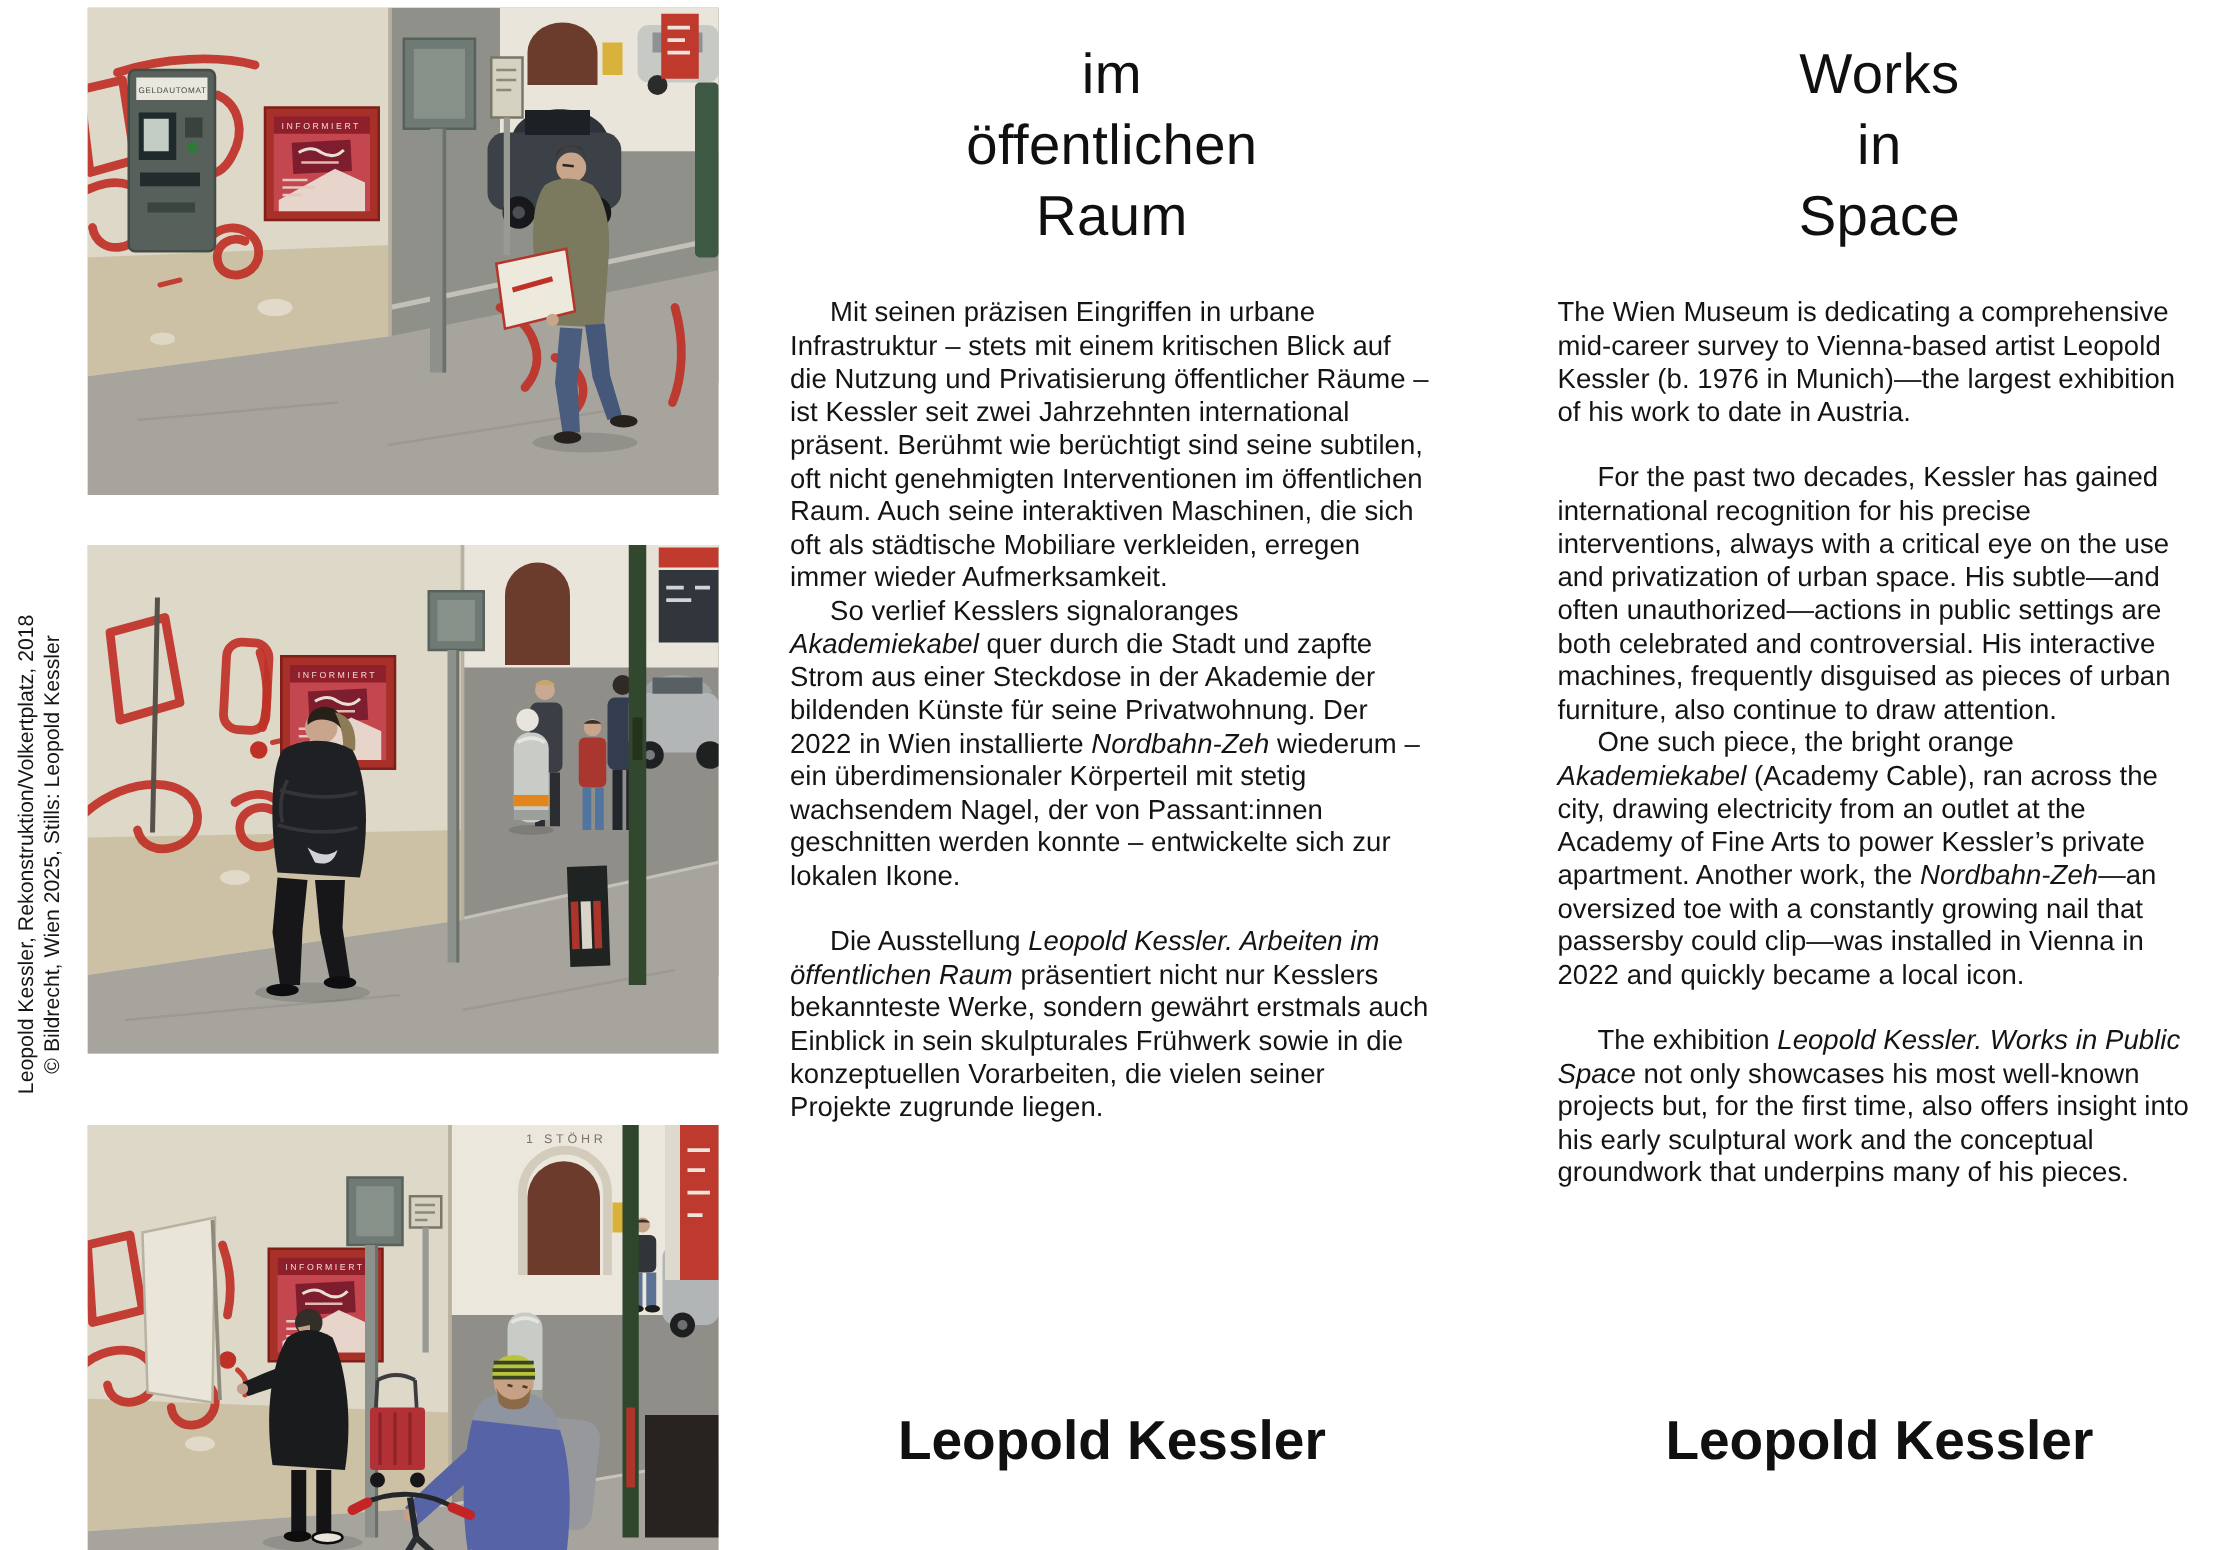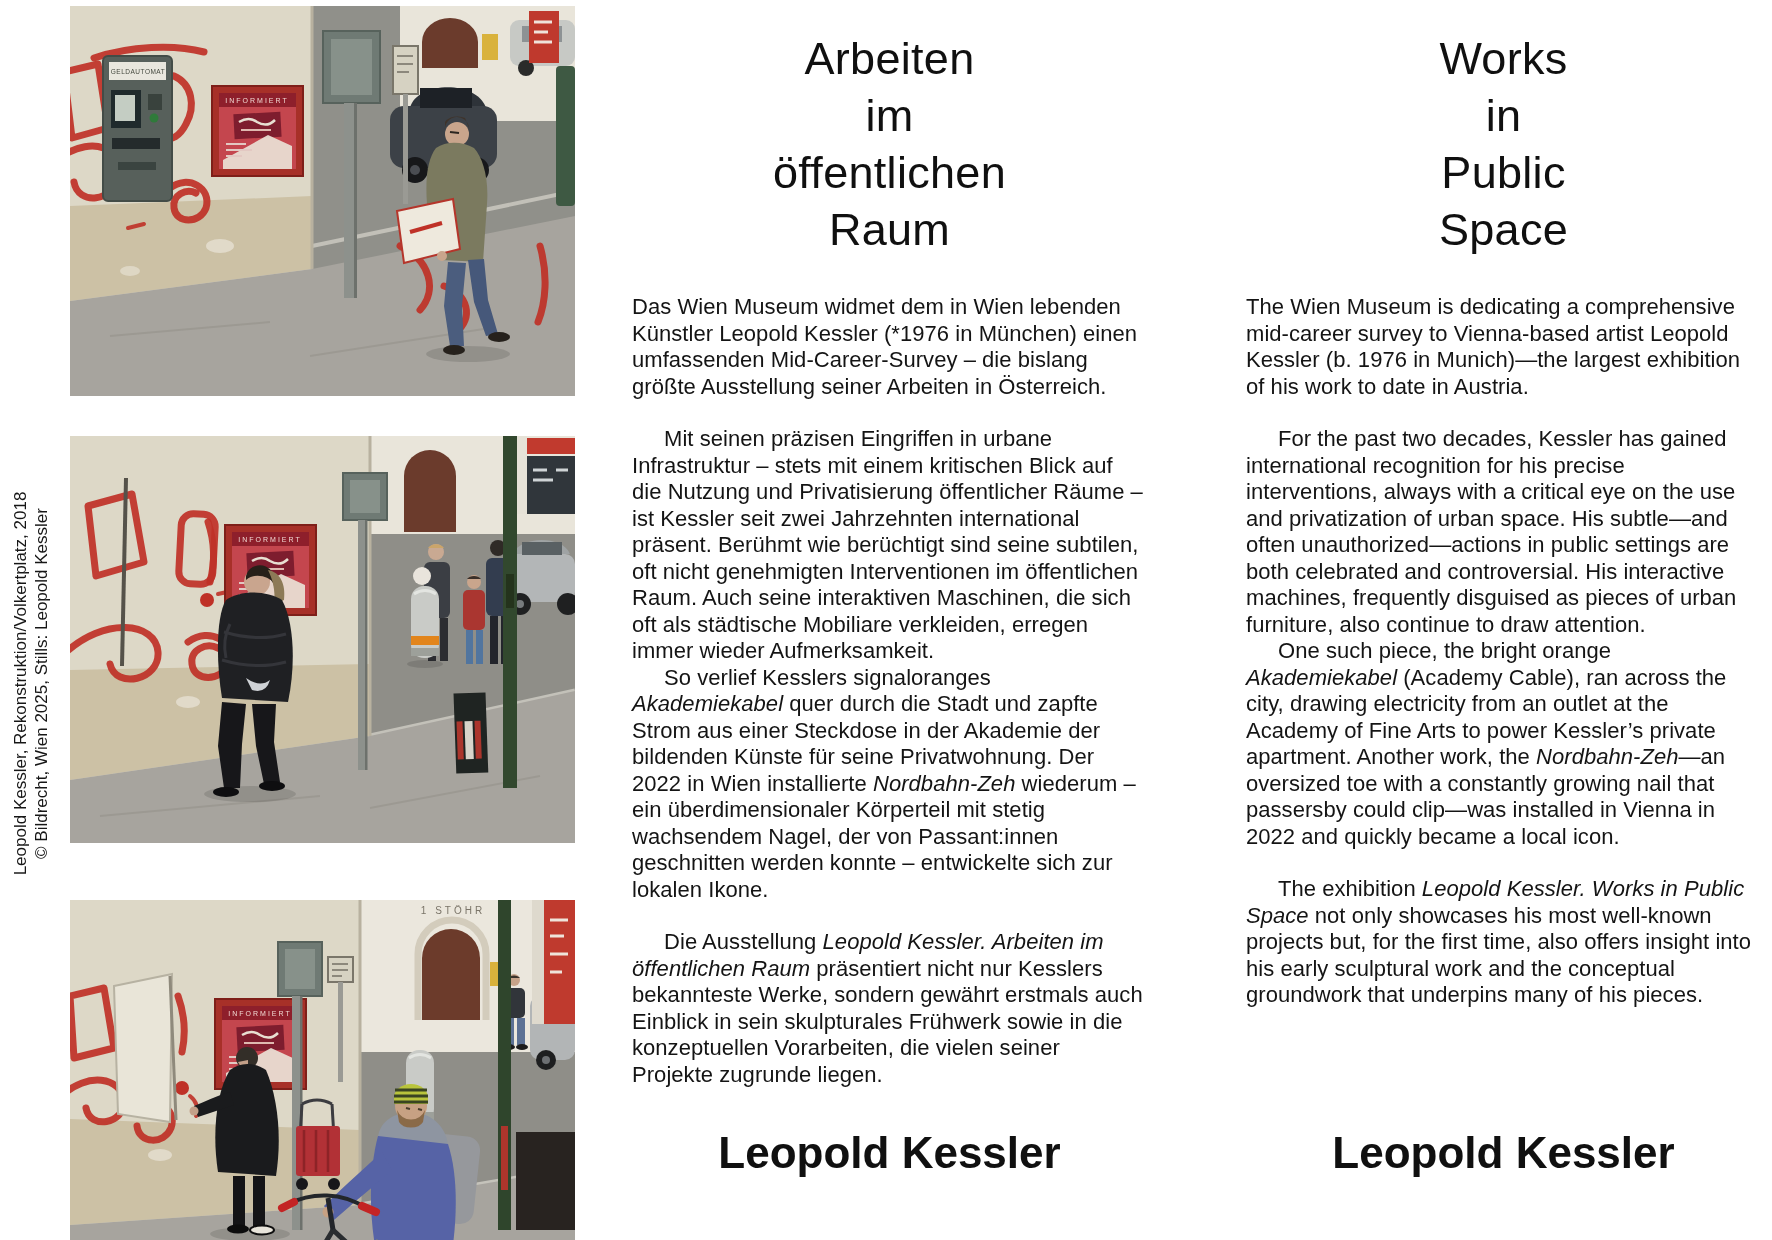--- a/index.html
+++ b/index.html
@@ -370,39 +370,36 @@
         <path d="M258 298 L263 330" stroke="#23262a" stroke-width="5"></path>
         <path d="M263 330 L238 372 M263 330 L302 366" stroke="#2a2d30" stroke-width="5"></path>
         <path d="M220 372 a34 34 0 0 1 16 -26" stroke="#2a2d30" stroke-width="4" fill="none"></path>
         <path d="M300 360 l8 -20" stroke="#aab832" stroke-width="3"></path>
       </g>
     </svg>
   </figure>
 
   <section class="col col-de">
     <h1 class="title">
-        <div>Arbeiten</div>
         <div>im</div>
         <div>öffentlichen</div>
         <div>Raum</div>
       </h1>
     <div class="body">
-        <p class=""><span>Das Wien Museum widmet dem in Wien lebenden Künstler Leopold Kessler (*1976 in München) einen umfassenden Mid-Career-Survey – die bislang größte Ausstellung seiner Arbeiten in Österreich.</span></p>
         <p class="indent gap"><span>Mit seinen präzisen Eingriffen in urbane Infrastruktur – stets mit einem kritischen Blick auf die Nutzung und Privatisierung öffentlicher Räume – ist Kessler seit zwei Jahrzehnten international präsent. Berühmt wie berüchtigt sind seine subtilen, oft nicht genehmigten Interventionen im öffentlichen Raum. Auch seine interaktiven Maschinen, die sich oft als städtische Mobiliare verkleiden, erregen immer wieder Aufmerksamkeit.</span></p>
         <p class="indent "><span>So verlief Kesslers signaloranges </span><em>Akademiekabel</em><span> quer durch die Stadt und zapfte Strom aus einer Steckdose in der Akademie der bildenden Künste für seine Privatwohnung. Der 2022 in Wien installierte </span><em>Nordbahn-Zeh</em><span> wiederum – ein überdimensionaler Körperteil mit stetig wachsendem Nagel, der von Passant:innen geschnitten werden konnte – entwickelte sich zur lokalen Ikone.</span></p>
         <p class="indent gap"><span>Die Ausstellung </span><em>Leopold Kessler. Arbeiten im öffentlichen Raum</em><span> präsentiert nicht nur Kesslers bekannteste Werke, sondern gewährt erstmals auch Einblick in sein skulpturales Frühwerk sowie in die konzeptuellen Vorarbeiten, die vielen seiner Projekte zugrunde liegen.</span></p>
       </div>
     <div class="artist">Leopold Kessler</div>
   </section>
 
   <section class="col col-en">
     <h1 class="title">
         <div>Works</div>
         <div>in</div>
-        <div>Public</div>
         <div>Space</div>
       </h1>
     <div class="body">
         <p class=""><span>The Wien Museum is dedicating a comprehensive mid-career survey to Vienna-based artist Leopold Kessler (b. 1976 in Munich)—the largest exhibition of his work to date in Austria.</span></p>
         <p class="indent gap"><span>For the past two decades, Kessler has gained international recognition for his precise interventions, always with a critical eye on the use and privatization of urban space. His subtle—and often unauthorized—actions in public settings are both celebrated and controversial. His interactive machines, frequently disguised as pieces of urban furniture, also continue to draw attention.</span></p>
         <p class="indent "><span>One such piece, the bright orange </span><em>Akademiekabel</em><span> (Academy Cable), ran across the city, drawing electricity from an outlet at the Academy of Fine Arts to power Kessler’s private apartment. Another work, the </span><em>Nordbahn-Zeh</em><span>—an oversized toe with a constantly growing nail that passersby could clip—was installed in Vienna in 2022 and quickly became a local icon.</span></p>
         <p class="indent gap"><span>The exhibition </span><em>Leopold Kessler. Works in Public Space</em><span> not only showcases his most well-known projects but, for the first time, also offers insight into his early sculptural work and the conceptual groundwork that underpins many of his pieces.</span></p>
       </div>
     <div class="artist">Leopold Kessler</div>
   </section>

